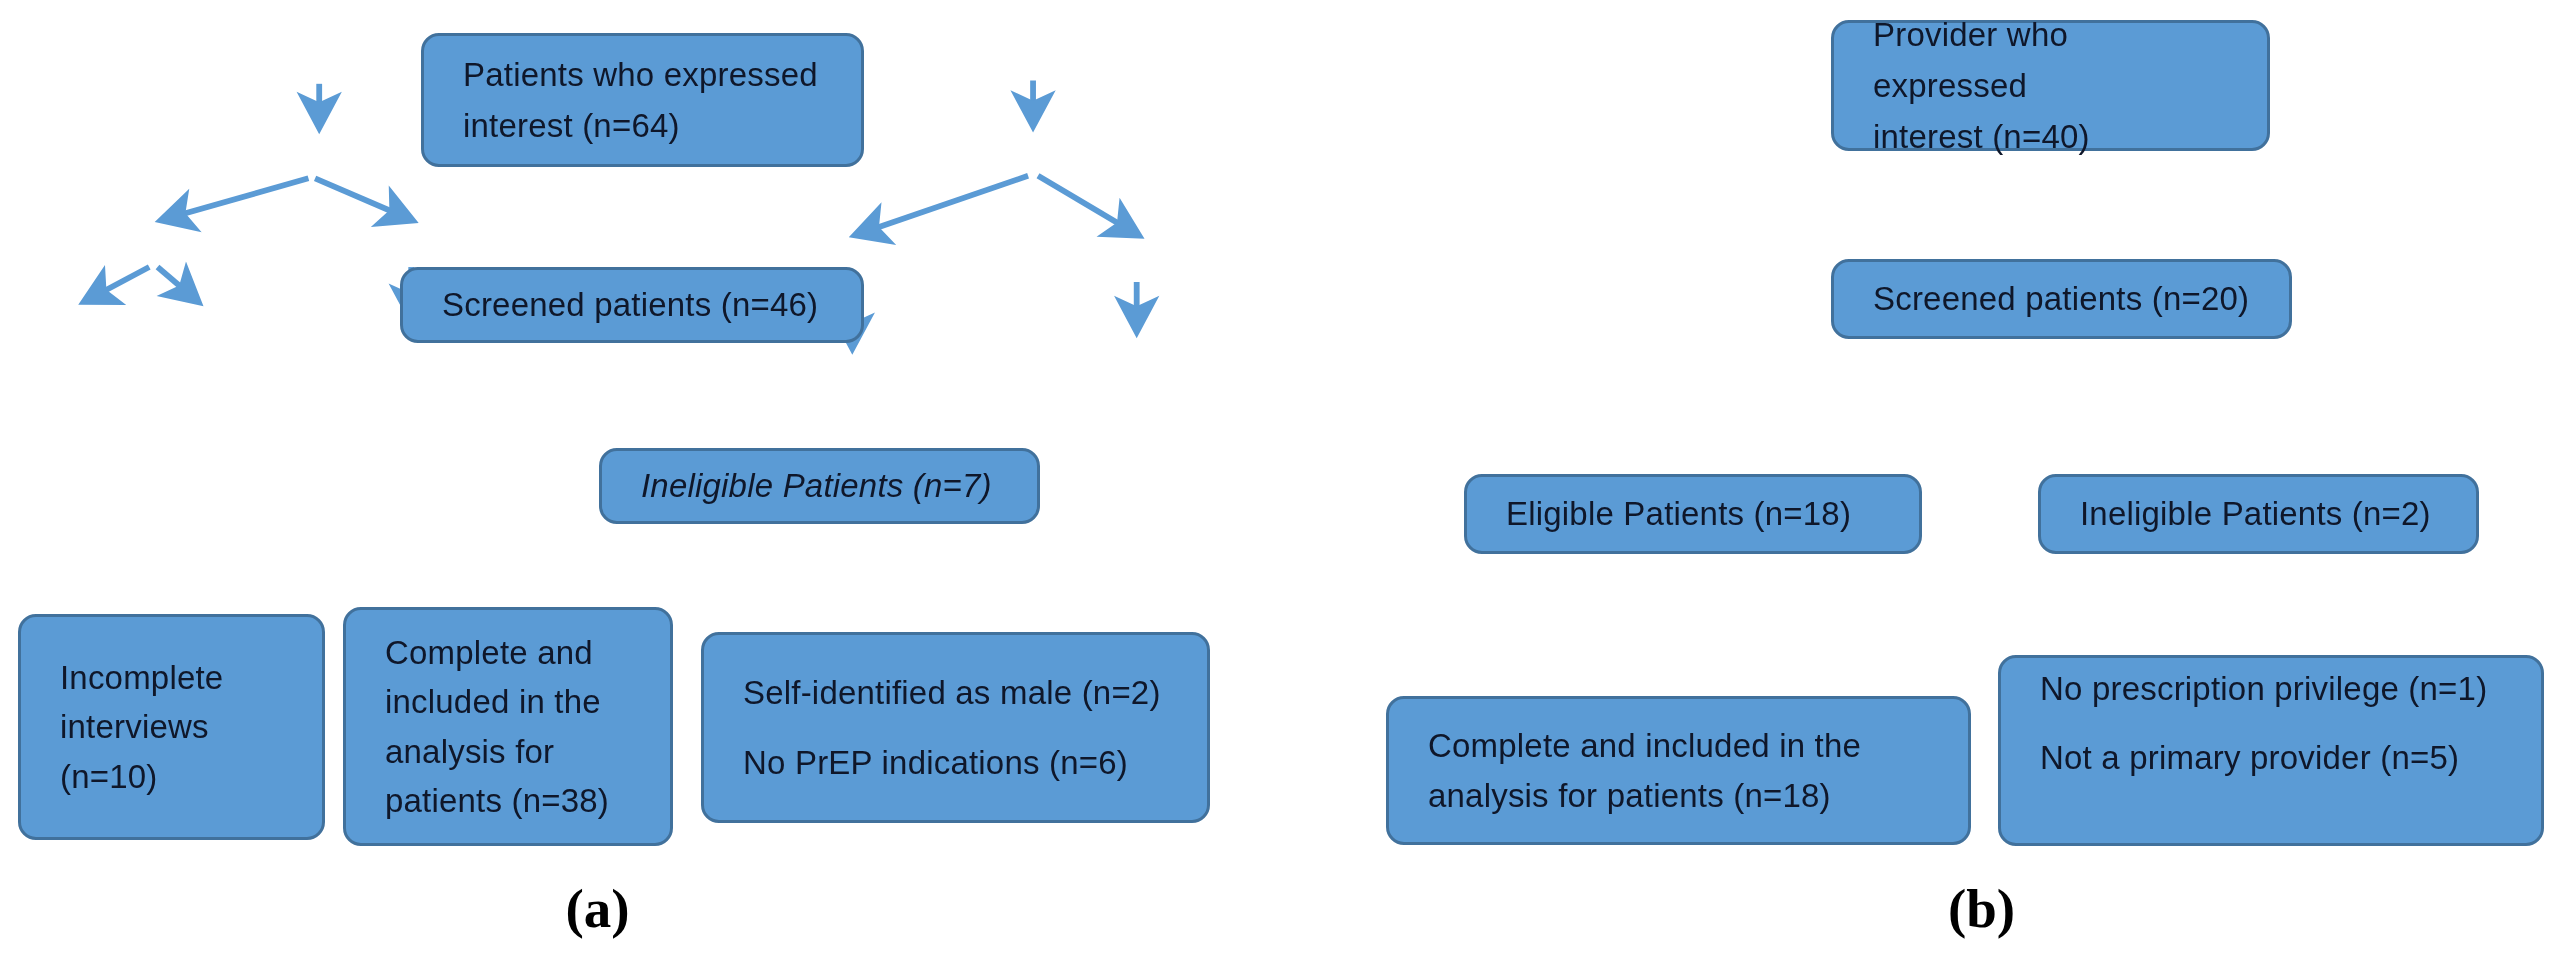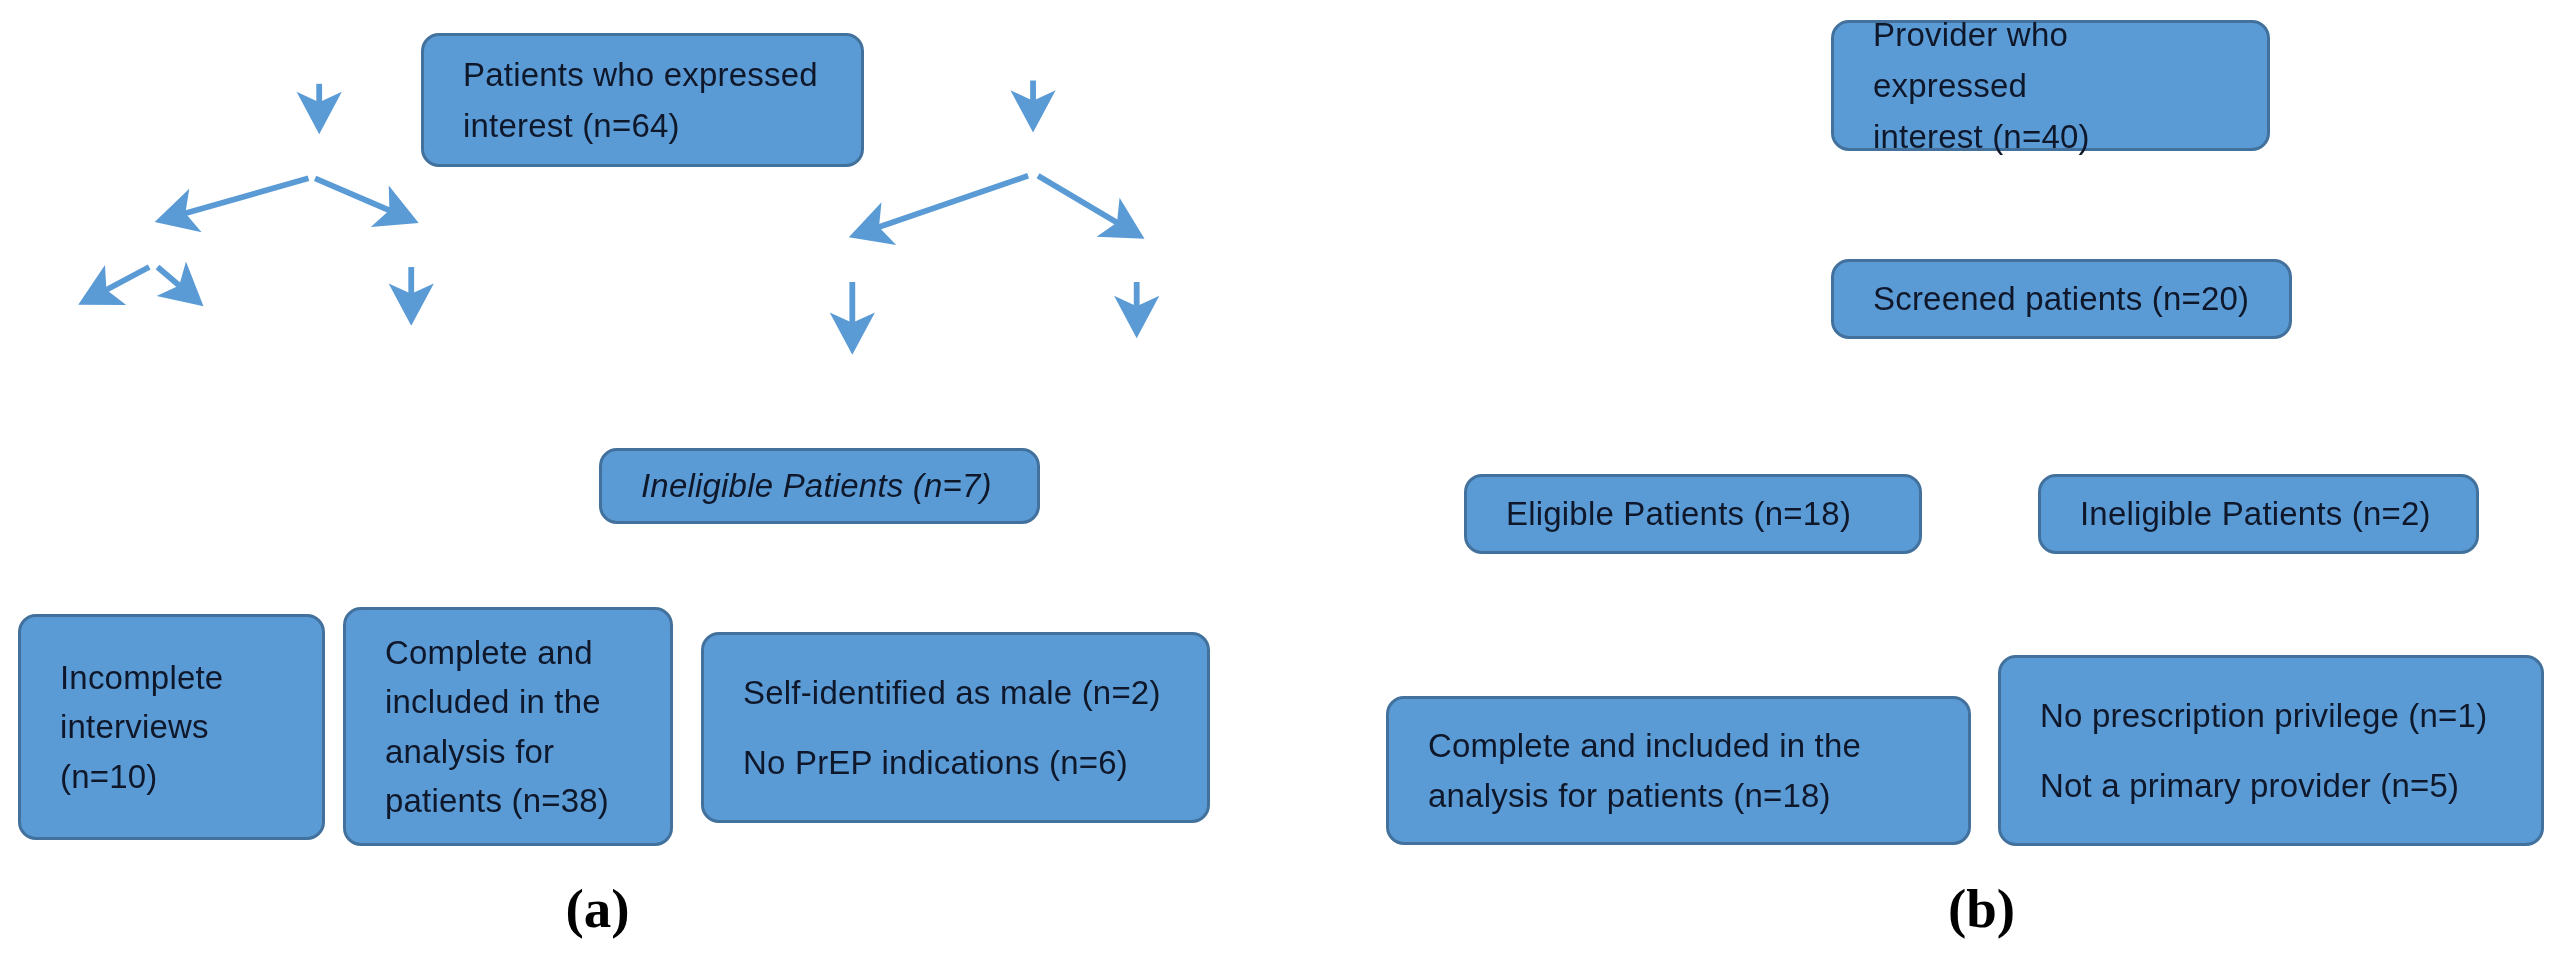--- a/index.html
+++ b/index.html
@@ -100,20 +100,21 @@
       <line x1="1028" y1="340" x2="1028" y2="418" stroke="#5B9BD5" stroke-width="7" marker-end="url(#ah)"></line>
     </g>
     <g>
       <line x1="1371" y1="340" x2="1371" y2="398" stroke="#5B9BD5" stroke-width="7" marker-end="url(#ah)"></line>
     </g>
   </svg>
 
   <div class="node" style="left:421px; top:33px; width:443px; height:134px;">Patients who expressed
 interest (n=64)</div>
 
+  <div class="node" style="left:400px; top:267px; width:464px; height:76px;">Screened patients (n=46)</div>
 
 
   <div class="node" style="left:599px; top:448px; width:441px; height:76px;font-style:italic;">Ineligible Patients (n=7)</div>
 
   <div class="node tight" style="left:18px; top:614px; width:307px; height:226px;">Incomplete
 interviews
 (n=10)</div>
 
   <div class="node tight" style="left:343px; top:607px; width:330px; height:239px;">Complete and
 included in the
@@ -133,21 +134,21 @@
 
   <div class="node" style="left:1831px; top:259px; width:461px; height:80px;">Screened patients (n=20)</div>
 
   <div class="node" style="left:1464px; top:474px; width:458px; height:80px;">Eligible Patients (n=18)</div>
 
   <div class="node" style="left:2038px; top:474px; width:441px; height:80px;">Ineligible Patients (n=2)</div>
 
   <div class="node tight" style="left:1386px; top:696px; width:585px; height:149px;">Complete and included in the
 analysis for patients (n=18)</div>
 
-  <div class="node" style="left:1998px; top:655px; width:546px; height:191px; justify-content:center;">
+  <div class="node" style="left:1998px; top:655px; width:546px; height:191px; justify-content:flex-start;">
     <span class="line">No prescription privilege (n=1)</span>
     <span class="gap"></span>
     <span class="line">Not a primary provider (n=5)</span>
   </div>
 
   <div class="panel-label" style="left:1915px; top:877px; width:133px;">(b)</div>
 
 </div>
 
 

